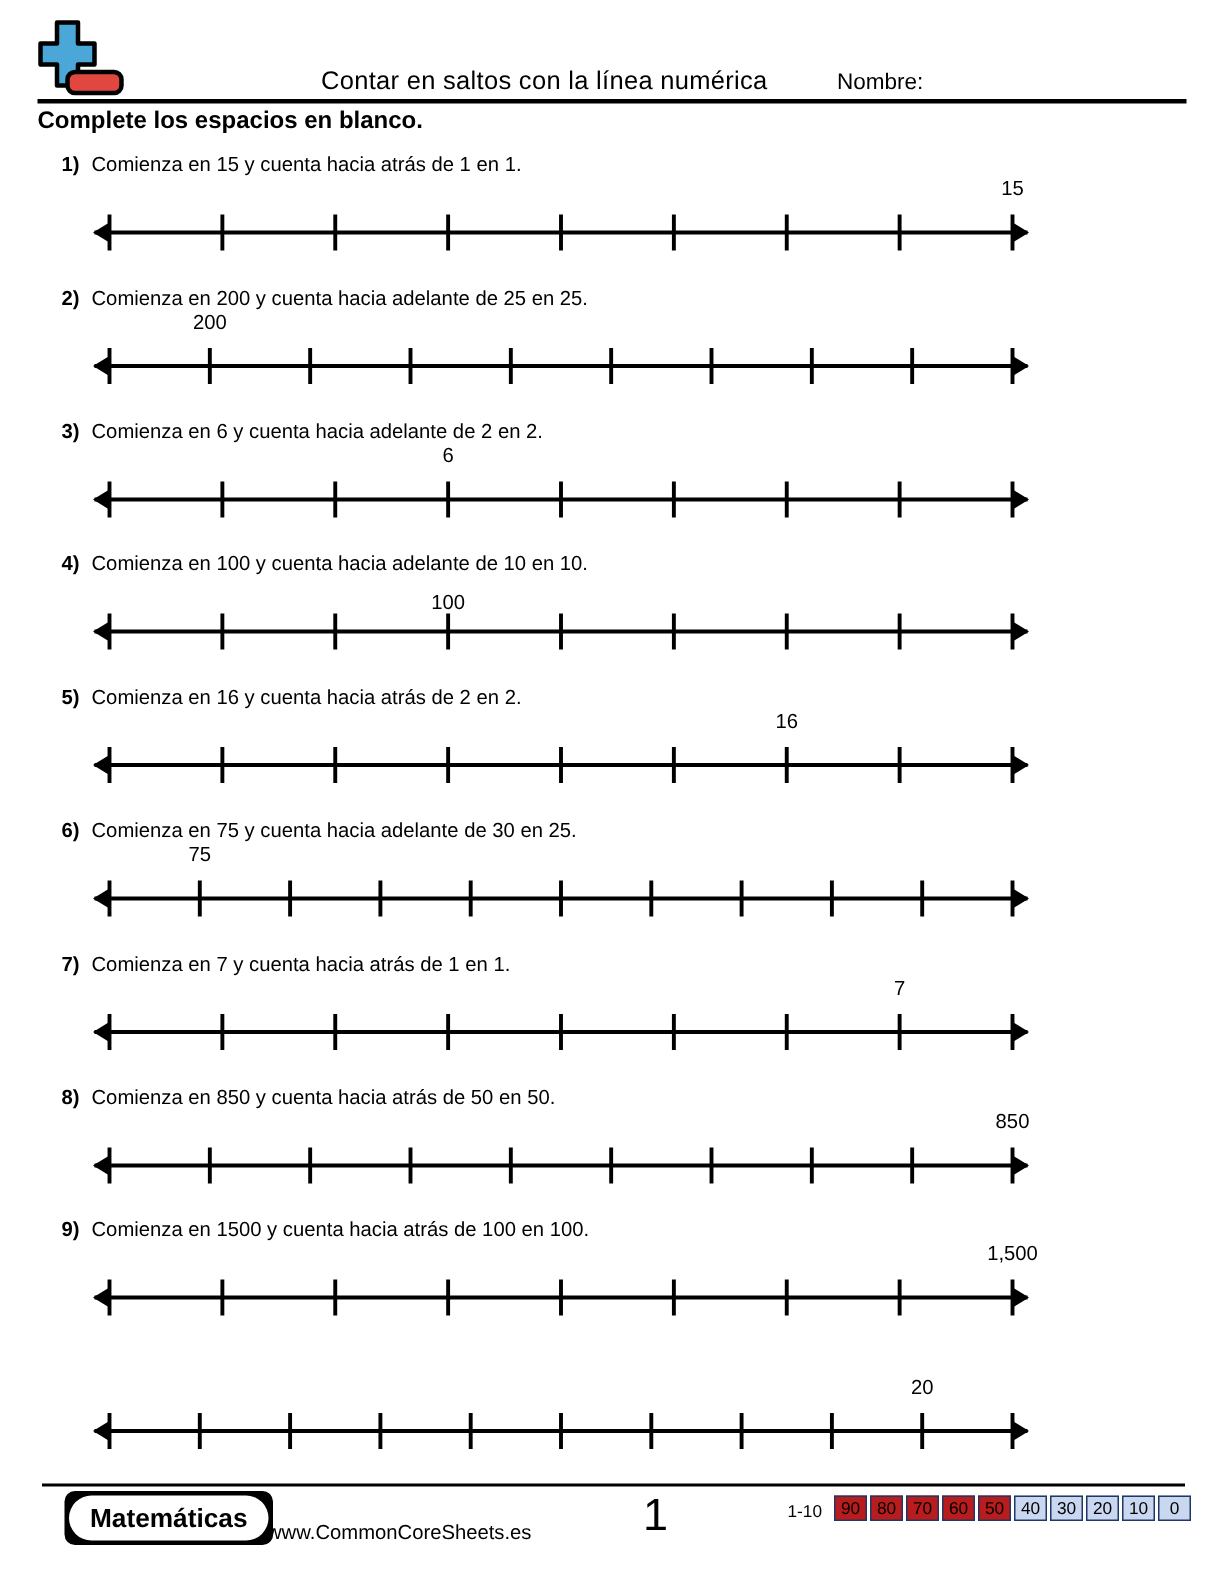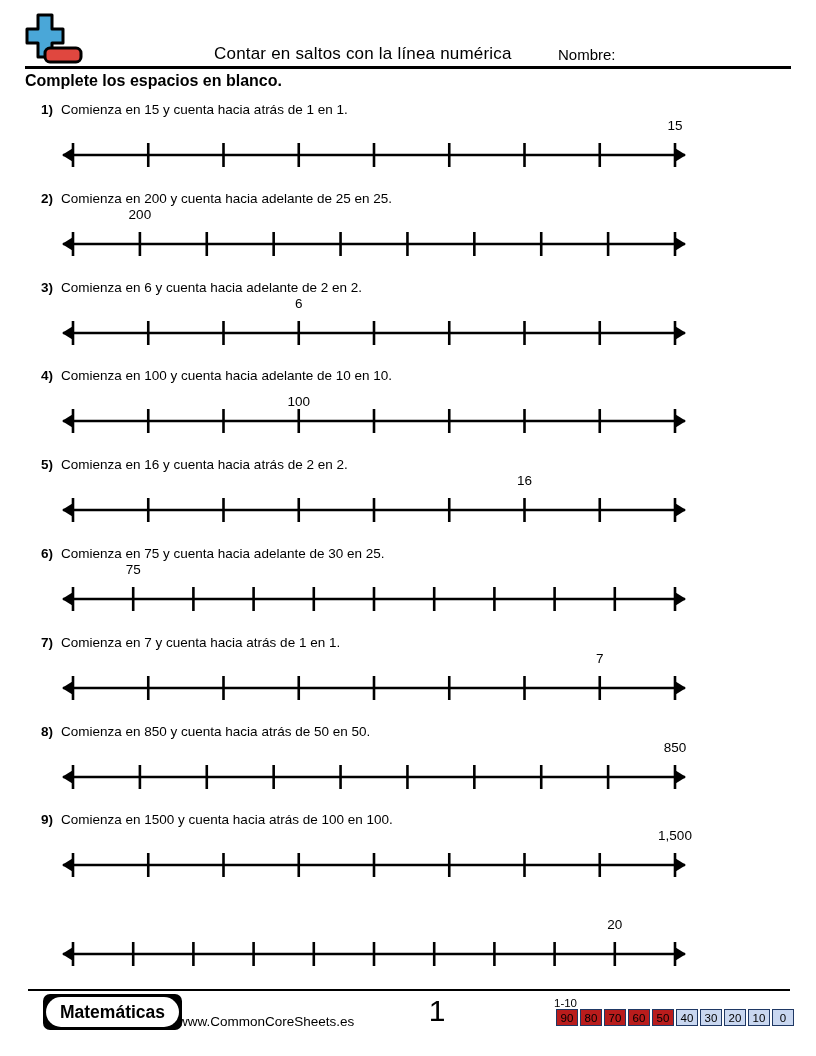--- a/index.html
+++ b/index.html
@@ -21,21 +21,21 @@
   .plabel{position:absolute;top:21px;transform:translateX(-50%);font-size:13.5px;white-space:nowrap;}
   .pline{position:absolute;left:29px;top:45px;}
 
   
   .footer{position:absolute;left:28px;top:989px;width:762px;height:46px;border-top:2.5px solid #000;}
   .badge{position:absolute;left:1px;top:3px;width:139px;height:36px;background:#000;border-radius:7px;margin-left:14px;}
   .badge-pill{position:absolute;left:3px;right:3px;top:3px;bottom:3px;background:#fff;border-radius:17px;
               display:flex;align-items:center;justify-content:center;font-weight:bold;font-size:17.5px;}
   .website{position:absolute;left:150px;top:23px;font-size:13.5px;}
   .page-num{position:absolute;left:379px;top:3px;width:60px;text-align:center;font-size:30px;}
-  .score{position:absolute;right:-4px;top:6px;display:flex;align-items:flex-start;flex-direction:column;}
+  .score{position:absolute;right:-4px;top:6px;display:flex;align-items:flex-end;}
   .score-label{font-size:11.5px;margin-right:6px;}
   .score-cells{display:flex;}
   .score-cell{width:20px;height:15px;border:1.5px solid var(--tbl-border,#1f3864);margin-left:2px;
               display:flex;align-items:center;justify-content:center;font-size:11.5px;background:#b91c1c;}
   .score-cell.hl{background:var(--tbl-hl,#c9d7f0);}
 </style>
 </head>
 <body>
 
 <div class="page">

